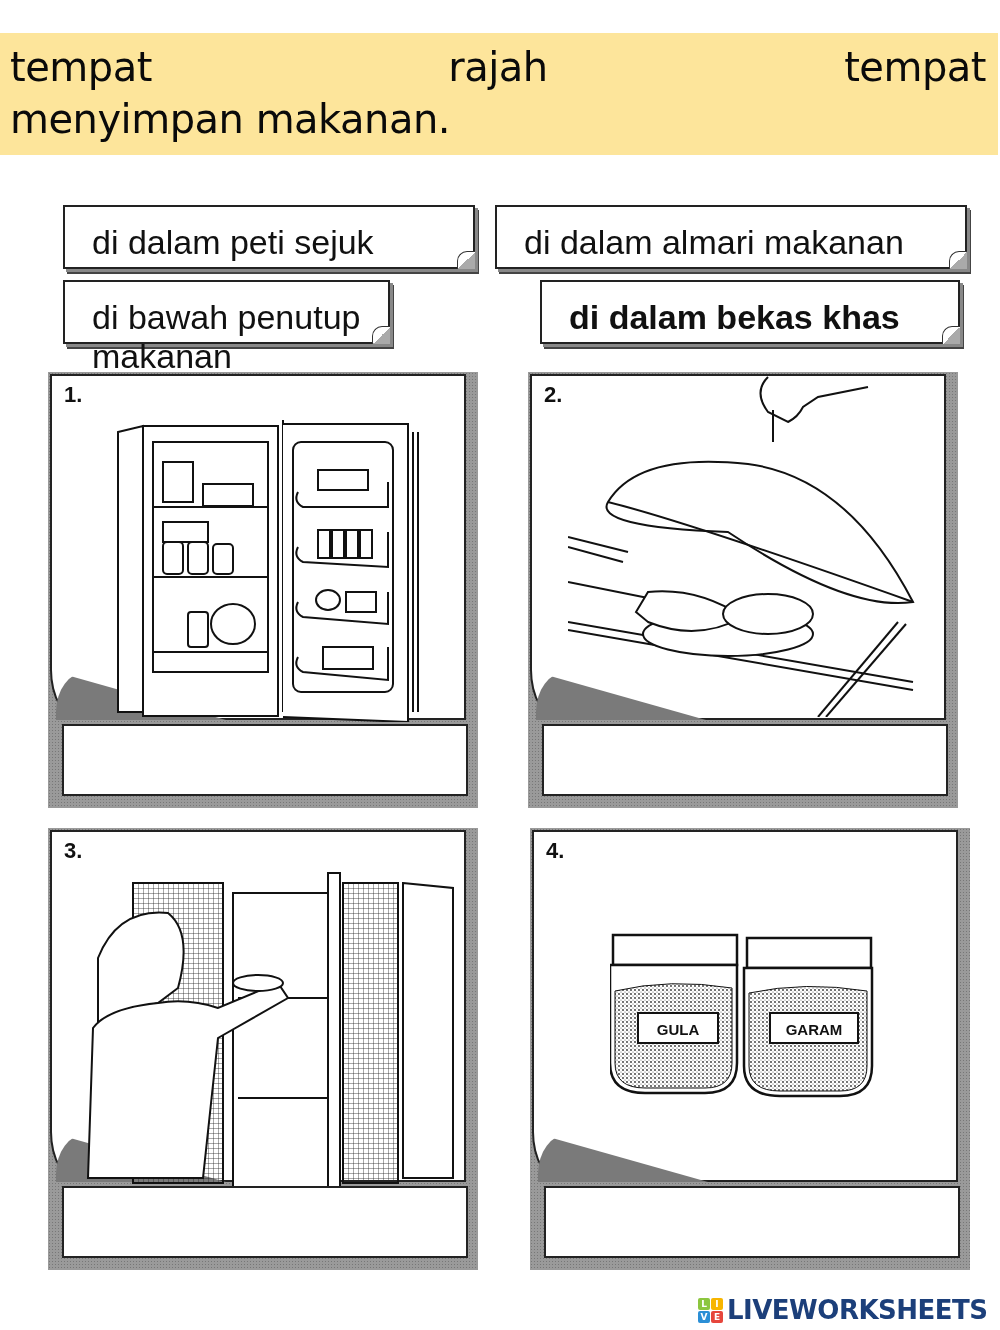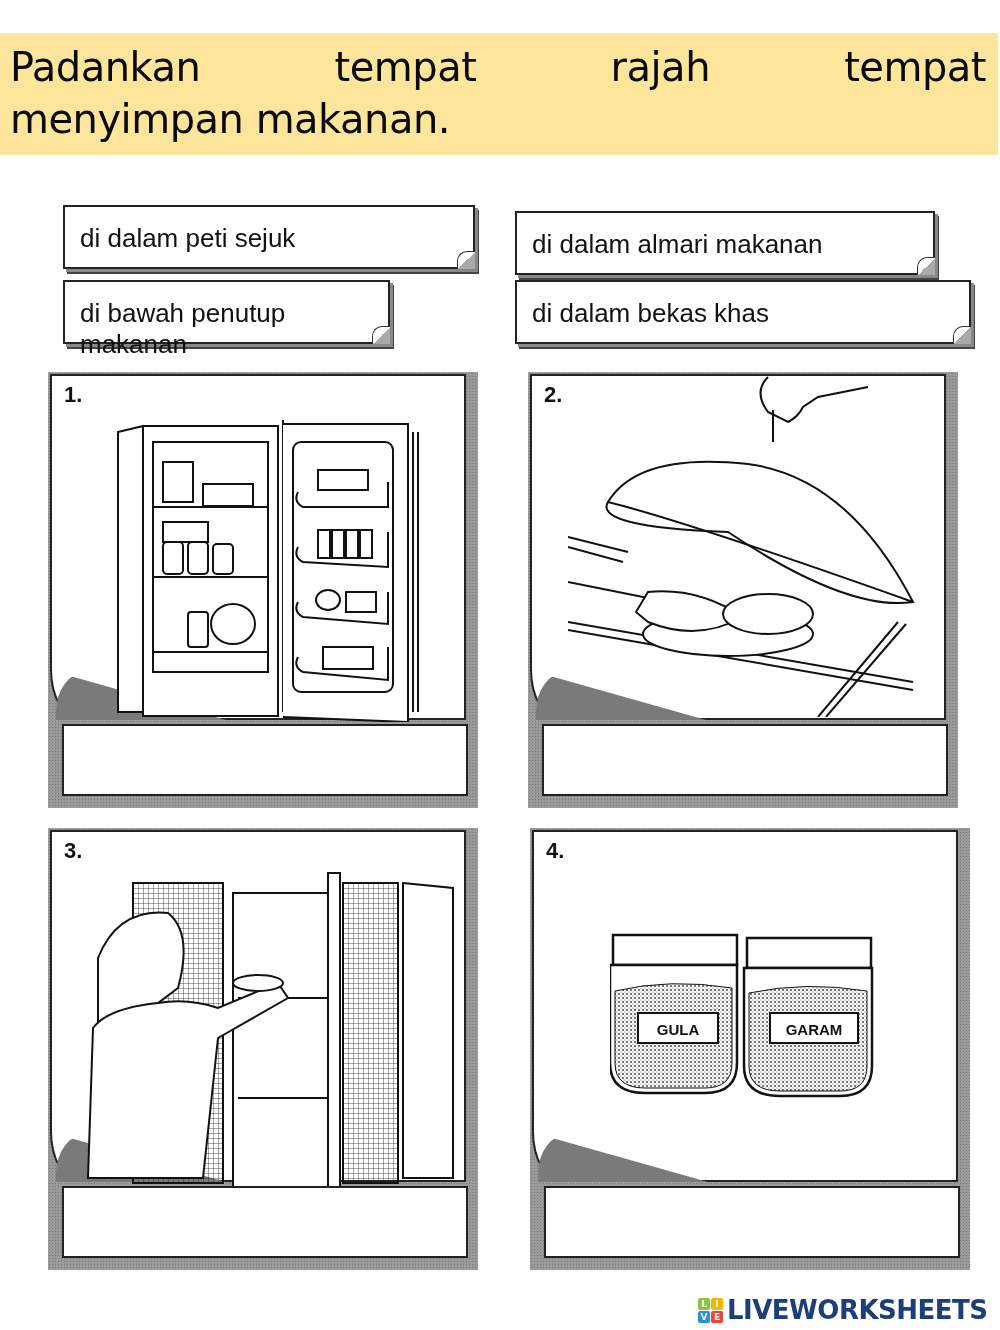--- a/index.html
+++ b/index.html
@@ -16,22 +16,22 @@
     color: #0a0a0a;
   }
   .instruction .line1 { display: flex; justify-content: space-between; }
   .instruction .line2 { display: block; }
 
   .label-card {
     position: absolute; height: 64px; background: #fff;
     border: 2px solid #222;
     box-shadow: 3px 3px 0 #888, 4px 5px 0 #444;
     font-family: "Liberation Sans", sans-serif;
-    font-size: 26px; color: #111;
-    padding: 16px 0 0 15px;
+    font-size: 34px; color: #111;
+    padding: 16px 0 0 27px;
     cursor: grab;
   }
   .label-card .fold {
     position: absolute; right: -2px; bottom: -2px; width: 18px; height: 18px;
     background: linear-gradient(135deg, #fff 50%, #aaa 50%);
     border-left: 1px solid #333; border-top: 1px solid #333;
     border-top-left-radius: 10px;
   }
 
   .panel {
@@ -70,41 +70,40 @@
   .logo .text {
     font-family: "DejaVu Sans", sans-serif; font-weight: bold;
     font-size: 26px; color: #1c3f7a; letter-spacing: -0.5px; text-align: right;
   }
 </style>
 </head>
 <body>
 
 <div class="instruction">
   <div class="line1">
-    <span>Padankan</span>
     <span>tempat</span>
     <span>rajah</span>
     <span>tempat</span>
   </div>
   <span class="line2">menyimpan makanan.</span>
 </div>
 
 <div class="label-card" style="left:63px; top:205px; width:412px;">
   <span>di dalam peti sejuk</span>
   <span class="fold"></span>
 </div>
-<div class="label-card" style="left:515px; top:205px; width:420px;margin-top:6px;">
+<div class="label-card" style="left:495px; top:205px; width:472px;">
   <span>di dalam almari makanan</span>
   <span class="fold"></span>
 </div>
 <div class="label-card" style="left:63px; top:280px; width:327px;">
   <span>di bawah penutup makanan</span>
   <span class="fold"></span>
 </div>
-<div class="label-card" style="left:515px; top:280px; width:456px;">
+<div class="label-card" style="left:540px; top:280px; width:420px;font-weight:bold;">
   <span>di dalam bekas khas</span>
   <span class="fold"></span>
 </div>
 
 <div class="panel" style="left:48px; top:372px; width:430px; height:436px;">
   <div class="sheet"></div>
   <div class="curl"></div>
   <span class="num">1.</span>
   <svg class="art" style="left:60px; top:40px;" width="330" height="310" viewBox="0 0 330 310">
     <g fill="none" stroke="#111" stroke-width="2">

